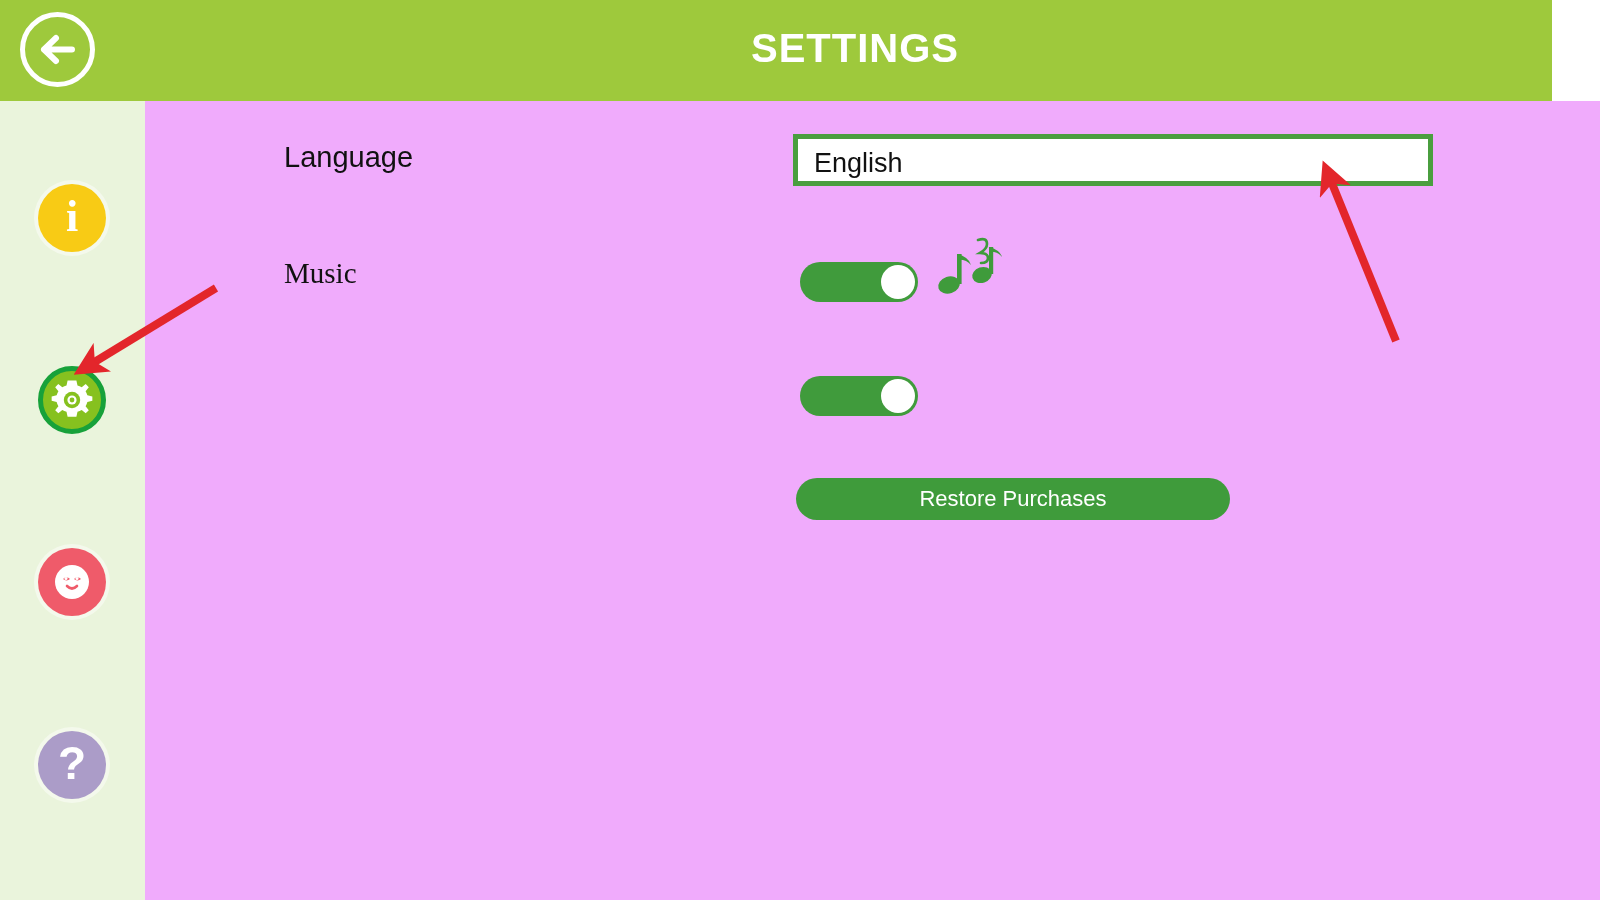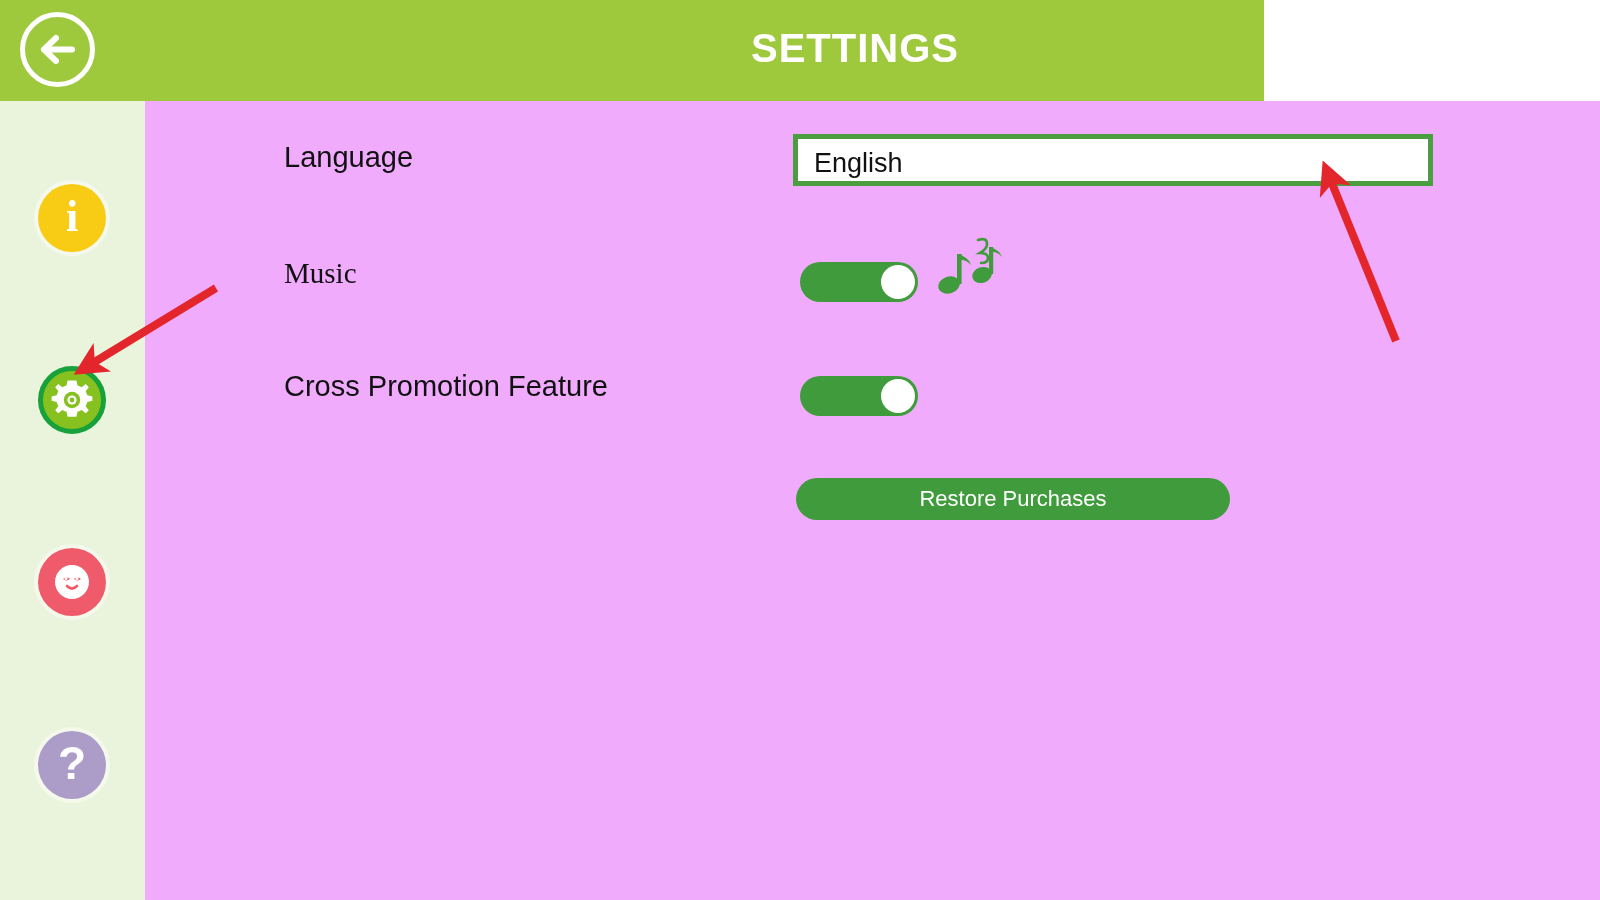--- a/index.html
+++ b/index.html
@@ -8,21 +8,21 @@
     font-family: "Liberation Sans", sans-serif;
     background: #ffffff;
     position: relative;
     overflow: hidden;
   }
 
   
   #header {
     position: absolute;
     left: 0; top: 0;
-    width: 1264px; height: 101px;
+    width: 1552px; height: 101px;
     background: #9ec93c;
   }
   #back-button {
     position: absolute;
     left: 20px; top: 12px;
     width: 75px; height: 75px;
     border: 5px solid #ffffff;
     border-radius: 50%;
     cursor: pointer;
     background: transparent;
@@ -246,21 +246,20 @@
       <ellipse cx="14" cy="48" rx="11" ry="8.5" transform="rotate(-18 14 48)"></ellipse>
       <rect x="22" y="17" width="4.6" height="30"></rect>
       <path d="M22 17 q12 3 14 11 q-5 -6 -14 -5 z"></path>
       <ellipse cx="47" cy="38" rx="10" ry="7.8" transform="rotate(-18 47 38)"></ellipse>
       <rect x="54" y="10" width="4.2" height="27"></rect>
       <path d="M54 10 q11 3 13 10 q-5 -6 -13 -5 z"></path>
     </g>
     <path d="M43 3 q9 -3 9 4 q0 5 -7 9 q8 0 8 5 q0 5 -7 5" stroke="#3f9b3b" stroke-width="2.6" fill="none" stroke-linecap="round"></path>
   </svg>
 
-  <div class="row-label" id="label-cross-promotion">Cross Promotion Feature</div>
 
   <div class="toggle" id="toggle-cross-promotion">
     <div class="knob"></div>
   </div>
 
   <button id="restore-purchases-button">Restore Purchases</button>
 </div>
 
 <svg id="annotations" viewBox="0 0 1600 900">
   <defs>

